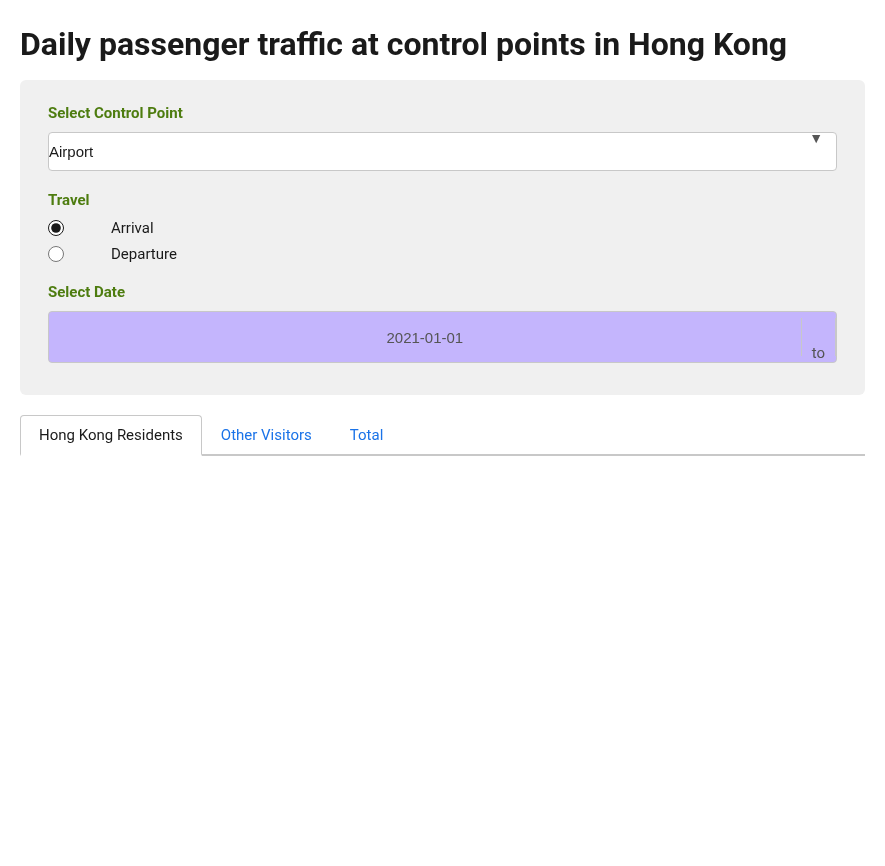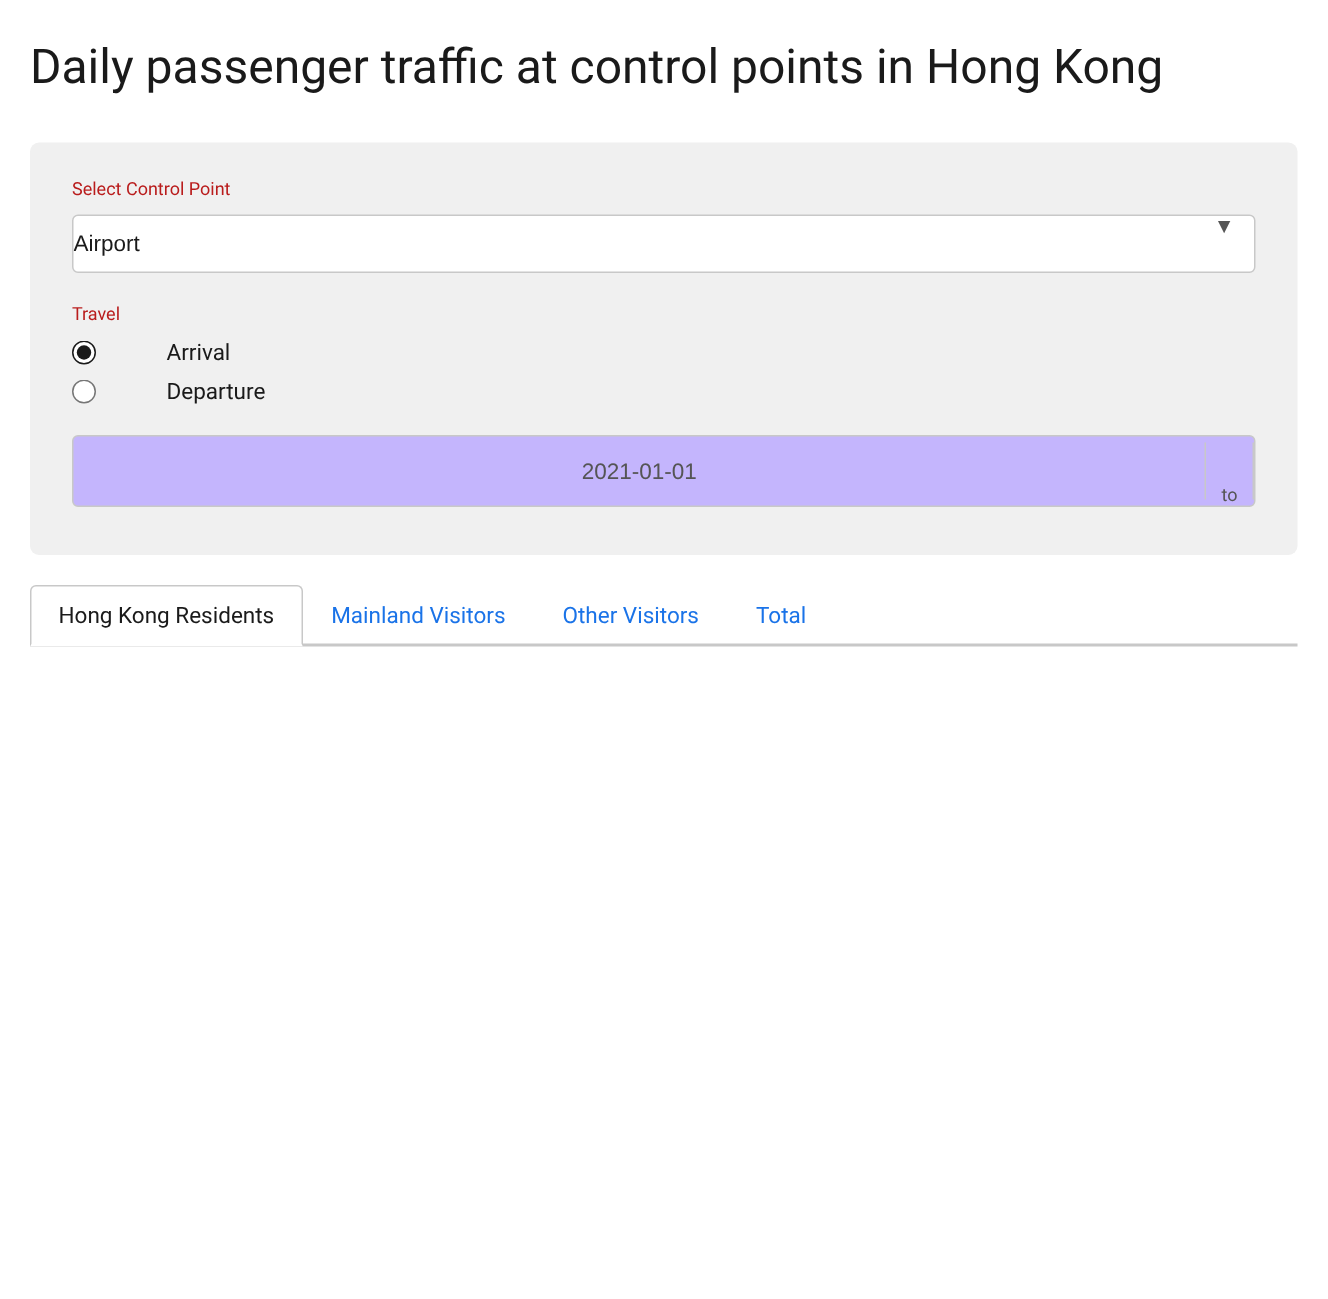--- a/index.html
+++ b/index.html
@@ -12,37 +12,37 @@
       font-family: -apple-system, BlinkMacSystemFont, 'Segoe UI', Roboto, Arial, sans-serif;
       background: #ffffff;
       color: #212121;
       width: 885px;
       min-height: 866px;
       padding: 24px 20px;
     }
 
     .page-title {
       font-size: 32px;
-      font-weight: 400;
+      font-weight: 700;
       line-height: 1.25;
-      margin-bottom: 31px;
+      margin-bottom: 16px;
       color: #1a1a1a;
     }
 
     .control-panel {
       background: #f0f0f0;
       border-radius: 6px;
       padding: 24px 28px 28px 28px;
       margin-bottom: 0;
     }
 
     .field-label {
-      font-size: 12px;
-      font-weight: 400;
-      color: #b91c1c;
+      font-size: 15px;
+      font-weight: 700;
+      color: #4d7c0f;
       margin-bottom: 10px;
       display: block;
     }
 
     .select-wrapper {
       position: relative;
       margin-bottom: 20px;
     }
 
     .control-select {
@@ -118,21 +118,21 @@
       padding: 10px 14px;
       font-size: 15px;
       color: #555;
       text-align: center;
       background: transparent;
       cursor: pointer;
     }
 
     .date-separator {
       padding: 0 10px;
-      font-size: 12px;
+      font-size: 15px;
       color: #555;
       flex-shrink: 0;
       margin-top: 32px;
     }
 
     .date-divider {
       width: 1px;
       height: 38px;
       background: #c8c8c8;
     }
@@ -199,28 +199,28 @@
         <span class="radio-label">Arrival</span>
       </label>
       <label class="radio-item">
         <input type="radio" name="travel" value="departure" style="">
         <span class="radio-label">Departure</span>
       </label>
     </div>
   </div>
 
   <div class="date-section">
+    <label class="field-label">Select Date</label>
     <div class="date-row">
       <input type="text" class="date-input" value="2021-01-01" style="">
       <div class="date-divider"></div>
       <span class="date-separator">to</span>
       <div class="date-divider"></div>
     </div>
   </div>
 
 </div>
 
 <div class="tabs-container">
   <div class="tab active">Hong Kong Residents</div>
-  <div class="tab">Mainland Visitors</div>
   <div class="tab">Other Visitors</div>
   <div class="tab">Total</div>
 </div>
 
 </body></html>

